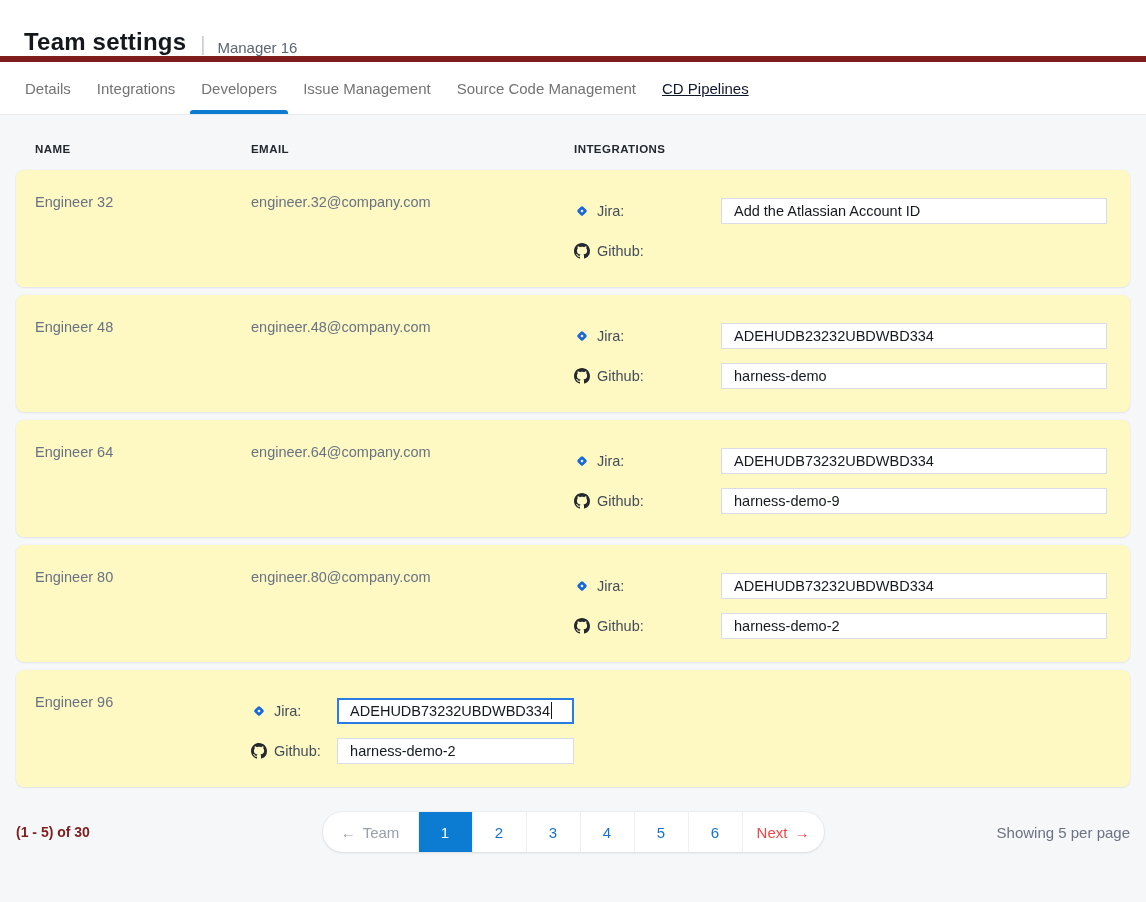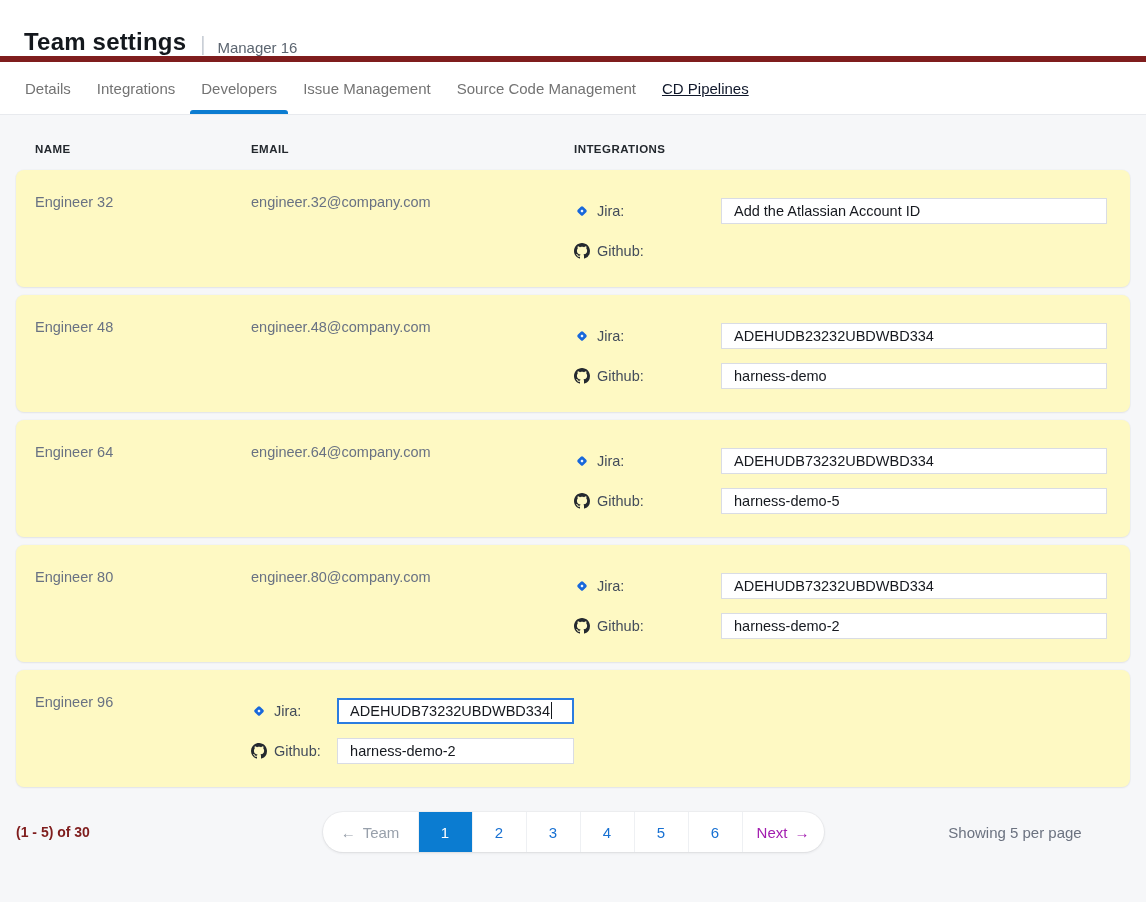--- a/index.html
+++ b/index.html
@@ -92,22 +92,22 @@
   }
   .pg-btn {
     display:flex; align-items:center; justify-content:center;
     font-size:15px; cursor:pointer;
     border-left:1px solid #eef0f3;
   }
   .pg-btn:first-child { border-left:none; }
   .pg-prev { width:95px; color:#98a0ab; gap:7px; }
   .pg-num { width:54px; color:#1770d2; }
   .pg-num.active { background:#0b7cd1; color:#fff; }
-  .pg-next { width:82px; color:#a21caf; gap:7px; font-weight:500; }
-  .per-page { width:230px; text-align:center; font-size:15px; color:#6b7280; }
+  .pg-next { width:82px; color:#ef4444; gap:7px; font-weight:500; }
+  .per-page { width:230px; text-align:right; font-size:15px; color:#6b7280; }
 </style>
 </head>
 <body>
 
 <div class="topbar">
   <span class="page-title">Team settings</span>
   <span class="title-sep">|</span>
   <span class="subtitle">Manager 16</span>
 </div>
 
@@ -193,21 +193,21 @@
         </span>
         <div class="tbox" role="textbox">ADEHUDB73232UBDWBD334</div>
       </div>
       <div class="int-line">
         <span class="int-label">
           <svg width="16" height="16" viewBox="0 0 16 16">
               <path fill="#24292f" d="M8 0C3.58 0 0 3.58 0 8c0 3.54 2.29 6.53 5.47 7.59.4.07.55-.17.55-.38 0-.19-.01-.82-.01-1.49-2.01.37-2.53-.49-2.69-.94-.09-.23-.48-.94-.82-1.13-.28-.15-.68-.52-.01-.53.63-.01 1.08.58 1.23.82.72 1.21 1.87.87 2.33.66.07-.52.28-.87.51-1.07-1.78-.2-3.64-.89-3.64-3.95 0-.87.31-1.59.82-2.15-.08-.2-.36-1.02.08-2.12 0 0 .67-.21 2.2.82.64-.18 1.32-.27 2-.27s1.36.09 2 .27c1.53-1.04 2.2-.82 2.2-.82.44 1.1.16 1.92.08 2.12.51.56.82 1.27.82 2.15 0 3.07-1.87 3.75-3.65 3.95.29.25.54.73.54 1.48 0 1.07-.01 1.93-.01 2.2 0 .21.15.46.55.38A8.012 8.012 0 0 0 16 8c0-4.42-3.58-8-8-8z"></path>
             </svg>
           <span>Github:</span>
         </span>
-        <div class="tbox" role="textbox">harness-demo-5</div>
+        <div class="tbox" role="textbox">harness-demo-9</div>
       </div>
     </div>
   </div>
 
   <div class="card">
     <div class="cell-name">Engineer 80</div>
     <div class="cell-email">engineer.80@company.com</div>
     <div class="cell-int">
       <div class="int-line">
         <span class="int-label">

